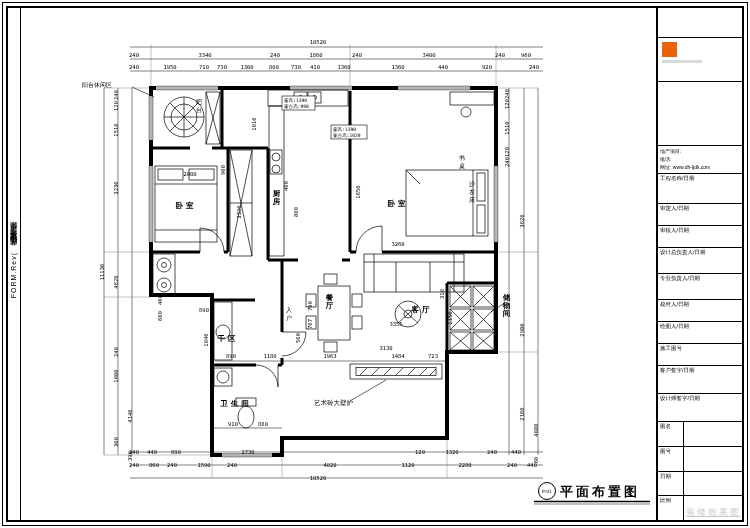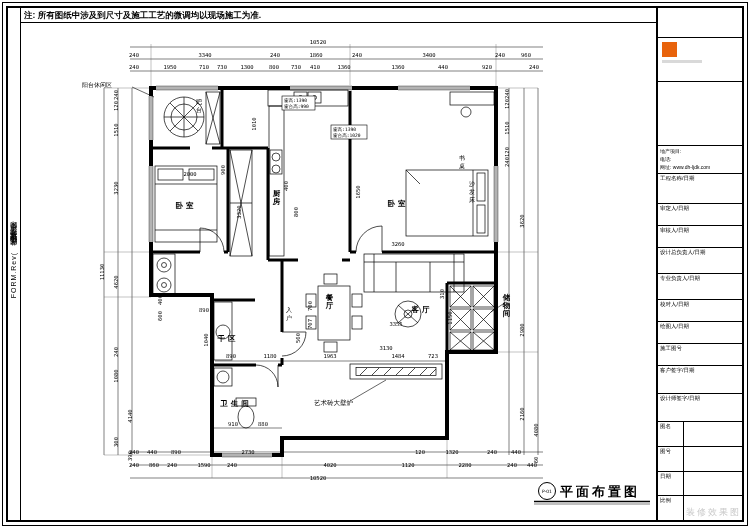--- a/index.html
+++ b/index.html
@@ -16,42 +16,41 @@
               display:flex;flex-direction:column;box-sizing:border-box;background:#fff;}
   .tb-row{border-bottom:1px solid #000;font-size:5.5px;line-height:7px;padding:1px 2px;box-sizing:border-box;overflow:hidden;flex:none;}
   .tb-contact div{font-size:5px;line-height:8px;white-space:nowrap;}
   .logo-mark{width:15px;height:15px;background:#e8630c;margin:3px 2px;}
   .logo-lines{height:3px;width:40px;background:#d9d9d9;margin:2px 0 0 2px;}
   .tb-footer{flex:1;display:flex;flex-direction:column;}
   .tb-foot{flex:1;display:flex;border-bottom:1px solid #000;font-size:5.5px;}
   .tb-foot:last-child{border-bottom:none;}
   .tb-foot .lab{width:26px;border-right:1px solid #000;padding:1px 2px;box-sizing:border-box;}
   .tb-foot .val{flex:1;}
-  .watermark{position:absolute;right:9px;bottom:9px;font-size:9px;color:#c9c9c9;letter-spacing:2px;z-index:5;}
+  .watermark{position:absolute;right:9px;bottom:9px;font-size:9px;color:#c9c9c9;letter-spacing:2px;z-index:5;text-decoration:underline;}
   svg{position:absolute;left:20px;top:22px;}
   svg text{font-family:"DejaVu Sans",sans-serif;}
   .dim{font-family:"DejaVu Sans Mono",monospace;font-size:5.5px;fill:#000;text-anchor:middle;}
   .room{font-size:7.5px;fill:#000;text-anchor:middle;letter-spacing:3px;font-weight:bold;}
   .room.sm{font-size:6px;letter-spacing:0;font-weight:normal;}
   .ann{font-family:"DejaVu Sans Mono",monospace;font-size:4.6px;fill:#000;text-anchor:start;}
   .ann.big{font-size:6.5px;font-family:"DejaVu Sans",sans-serif;}
   .pcode{font-size:4.5px;text-anchor:middle;}
   .ptitle{font-size:13px;font-weight:bold;letter-spacing:3px;text-anchor:start;}
 </style>
 </head>
 <body>
 
 <div class="sheet">
   <div class="frame-outer"></div>
   <div class="frame-inner"></div>
   <div class="left-strip-line"></div>
   <div class="left-note">
     <span>FORM.Rev(此图纸未经设计者书面批准,不得复印.</span>
   </div>
-  <div class="top-note">注: 所有图纸中涉及到尺寸及施工工艺的微调均以现场施工为准.</div>
 
   <svg id="plan-svg" width="636" height="498" viewBox="20 22 636 498">
 
     <g stroke="#000" stroke-width="0.5" fill="none">
       <path d="M130,47 H543 M130,59 H543 M130,71 H543 M130,452 H543 M130,465 H543 M130,478 H543"></path>
       <path d="M104,88 V455 M118,88 V455 M132,88 V455 M509,88 V455 M524,88 V455 M538,88 V455"></path>
       <path d="M215,361 H445 M214,428 H282"></path>
     </g>
     <g stroke="#666" stroke-width="0.4" fill="none">
       <path d="M151,44 V88 M350,44 V88 M496,44 V88 M104,88 H151 M104,252 H151 M104,297 H151 M104,455 H212 M496,88 H538 M496,252 H538 M496,352 H538 M212,455 V478 M282,438 V478 M447,438 V478"></path>

